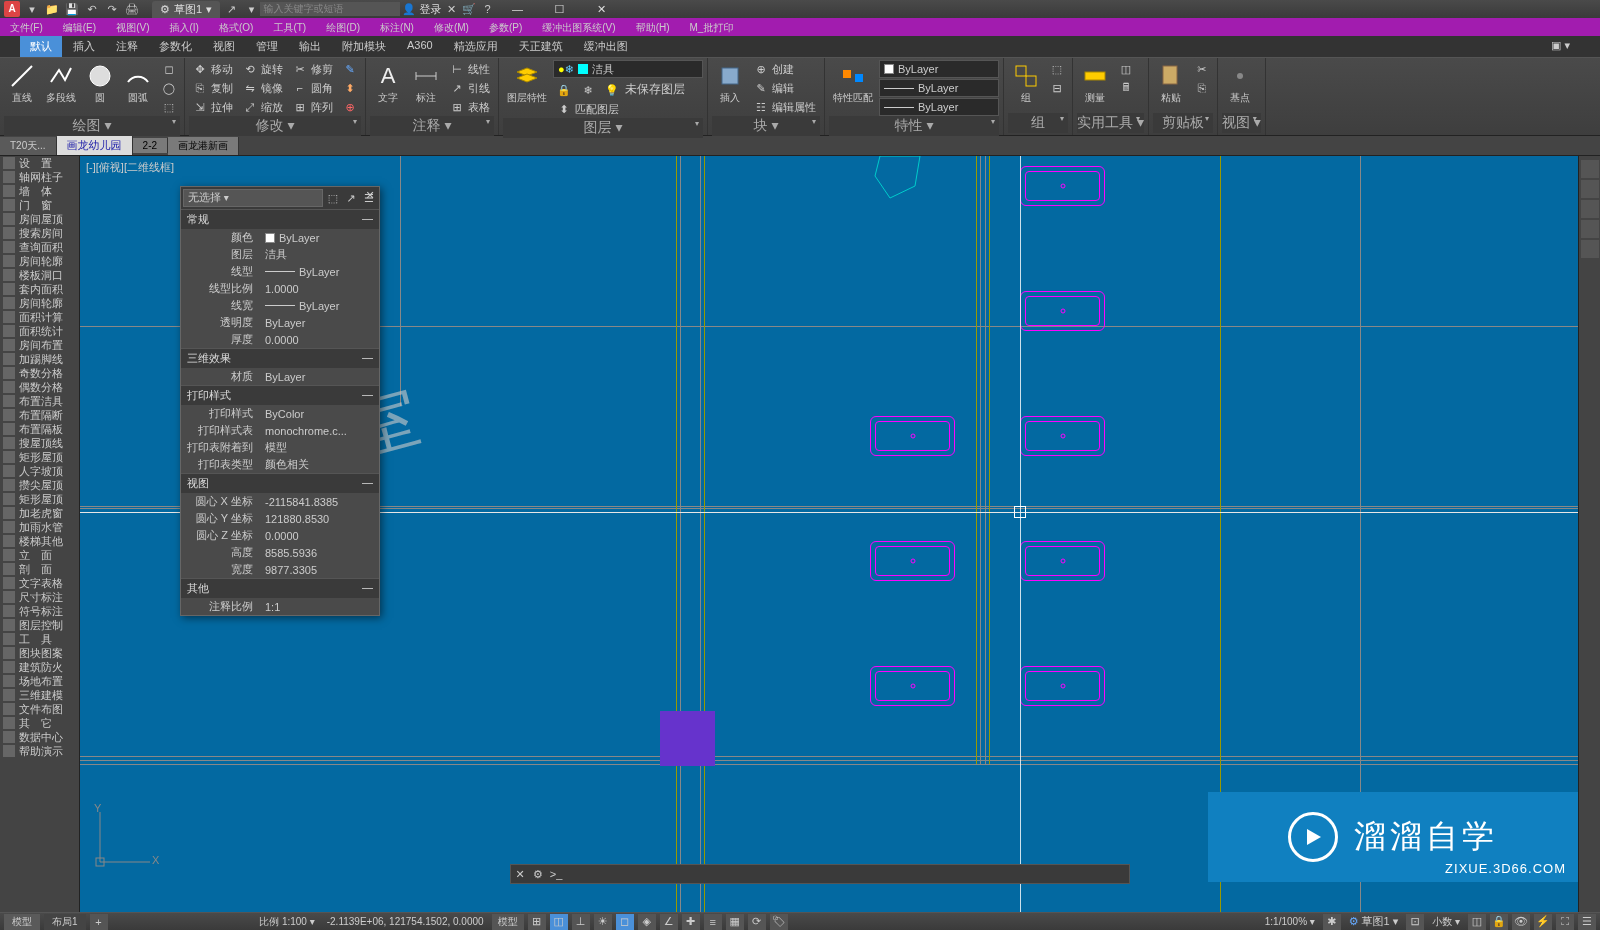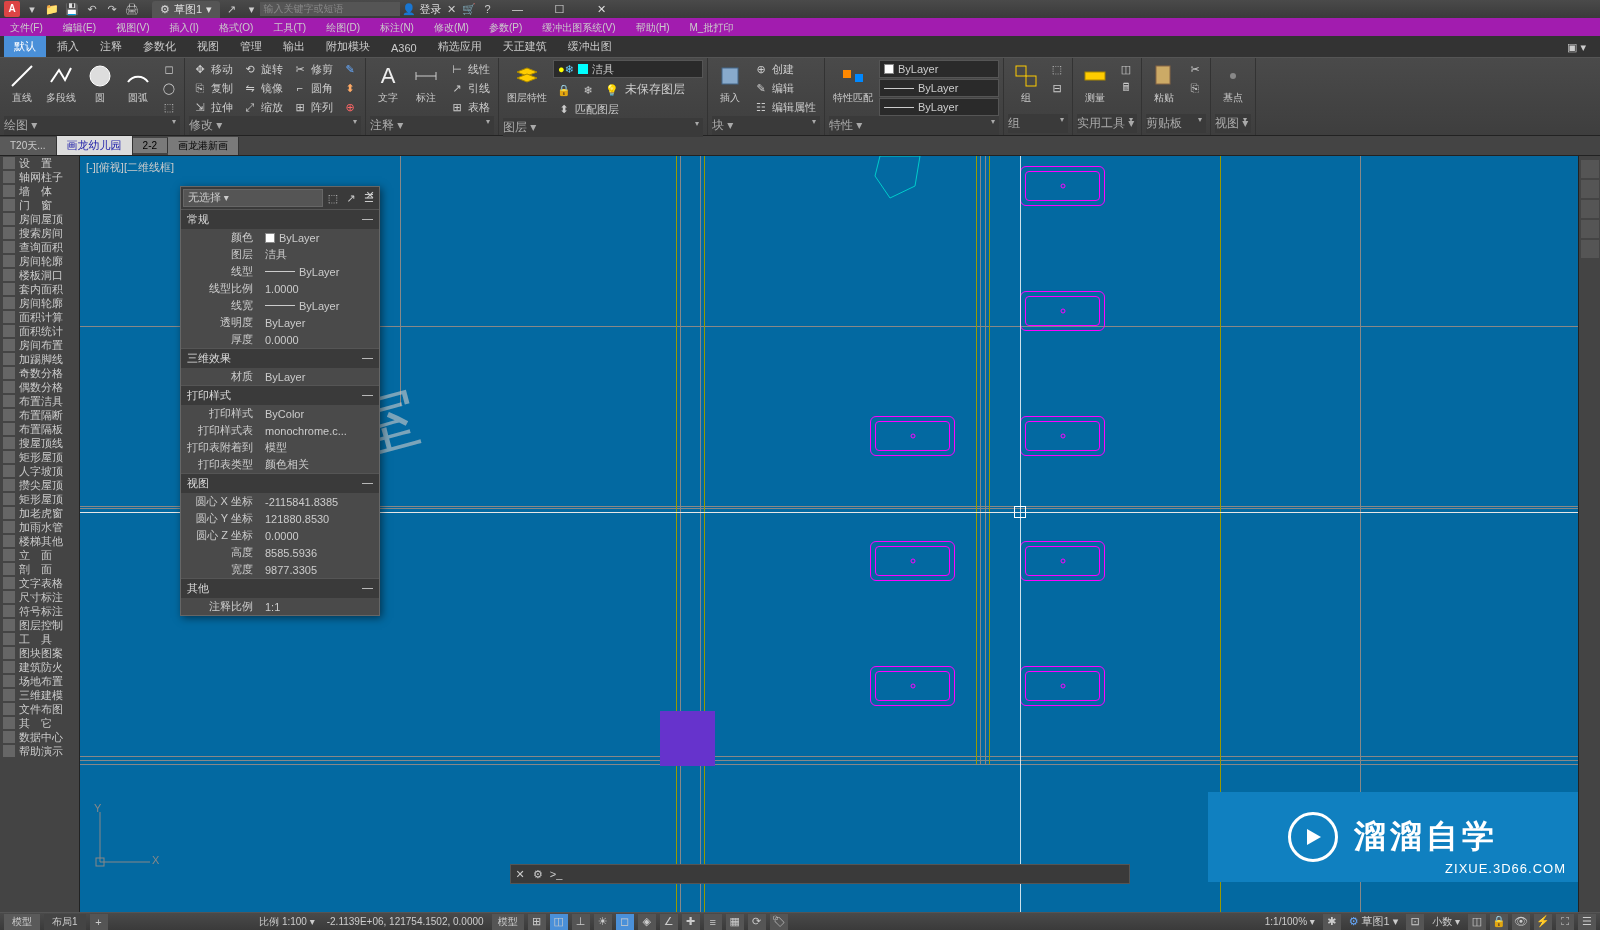--- a/index.html
+++ b/index.html
@@ -8,27 +8,27 @@
 .titlebar-left{display:flex;align-items:center;gap:4px}
 .app-icon{width:16px;height:16px;background:#d44;border-radius:2px;color:#fff;font-weight:bold;text-align:center;line-height:16px;font-size:10px}
 .qat-btn{width:16px;height:16px;display:flex;align-items:center;justify-content:center;color:#ccc;cursor:pointer}
 .doc-tab{background:#555;padding:1px 8px;border-radius:3px 3px 0 0;margin-left:8px;display:flex;align-items:center;gap:4px}
 .titlebar-center{flex:1;text-align:center;color:#ddd}
 .titlebar-right{display:flex;align-items:center;gap:2px}
 .search-box{background:#555;width:140px;height:14px;padding:0 4px;color:#888;font-size:10px}
 .win-btn{width:40px;height:18px;display:flex;align-items:center;justify-content:center;cursor:pointer}
 .menubar{height:18px;background:#a21caf;display:flex;align-items:flex-end;padding:0 4px;gap:8px}
 .menu-item{padding:1px 6px;color:#ccc;cursor:pointer;font-size:10px}
-.ribbon-tabs{height:22px;background:#333;display:flex;align-items:flex-end;padding:0 4px;gap:1px;border-bottom:1px solid #555}
+.ribbon-tabs{height:22px;background:#333;display:flex;align-items:flex-start;padding:0 20px;gap:1px;border-bottom:1px solid #555}
 .ribbon-tab{padding:3px 10px;color:#ccc;cursor:pointer;font-size:11px}
 .ribbon-tab.active{background:#4a90d9;color:#fff}
 .ribbon{height:78px;background:linear-gradient(#4a4a4a,#3e3e3e);display:flex;border-bottom:1px solid #222}
 .ribbon-panel{border-right:1px solid #333;padding:2px 4px;display:flex;flex-direction:column;position:relative}
 .panel-content{flex:1;display:flex;align-items:flex-start;gap:2px}
-.panel-label{color:#aaa;font-size:12px;padding:1px 0;background:#3a3a3a;position:relative}
+.panel-label{text-align:center;color:#aaa;font-size:14px;padding:1px 0;background:#3a3a3a;position:relative}
 .panel-label::after{content:"▾";position:absolute;right:4px;font-size:8px}
 .big-btn{display:flex;flex-direction:column;align-items:center;gap:2px;padding:2px 4px;cursor:pointer;min-width:36px}
 .big-btn-icon{width:28px;height:28px;display:flex;align-items:center;justify-content:center}
 .big-btn-label{font-size:10px;color:#ccc;text-align:center;line-height:11px}
 .btn-col{display:flex;flex-direction:column;gap:1px}
 .small-btn{display:flex;align-items:center;gap:4px;padding:1px 4px;cursor:pointer;height:18px}
 .small-icon{width:14px;height:14px;display:flex;align-items:center;justify-content:center}
 .dropdown-wide{background:#2a2a2a;border:1px solid #555;height:18px;width:120px;display:flex;align-items:center;padding:0 4px;color:#ccc}
 .file-tabs{height:20px;background:#444;display:flex;align-items:center;border-bottom:1px solid #222}
 .file-tab{padding:2px 10px;background:#7a7a7a;color:#000;border-right:1px solid #333;cursor:pointer;font-size:10px}
@@ -62,21 +62,21 @@
 .status-btn.active{background:#4a90d9}
 .drawing-line{position:absolute;background:#888}
 .drawing-line-y{position:absolute;background:#999900}
 .bed{position:absolute;border:1px solid #f0f;border-radius:6px}
 .bed::after{content:"";position:absolute;top:50%;left:50%;width:3px;height:3px;border:1px solid #f0f;border-radius:50%;transform:translate(-50%,-50%)}
 .bed-inner{position:absolute;inset:4px;border:1px solid #f0f;border-radius:4px}
 .purple-block{position:absolute;background:#6633cc}
 .cursor-box{position:absolute;width:12px;height:12px;border:1px solid #fff}
 .watermark{position:absolute;bottom:30px;right:0;width:370px;height:90px;background:#1080c0;display:flex;align-items:center;justify-content:center;gap:16px;z-index:20}
 .wm-icon{width:50px;height:50px;border:3px solid #fff;border-radius:50%;display:flex;align-items:center;justify-content:center}
-.wm-text{color:#fff;font-size:32px;font-weight:bold;letter-spacing:4px}
+.wm-text{color:#fff;font-size:32px;font-weight:normal;letter-spacing:4px}
 .wm-url{position:absolute;bottom:6px;right:12px;color:#fff;font-size:13px;letter-spacing:1px}
 svg{display:block}
 .hanzi{position:absolute;color:#ccc;font-size:70px;transform:rotate(-15deg);opacity:0.6;font-family:"KaiTi",serif}
 </style>
 </head>
 <body>
 
 <div class="titlebar">
   <div class="titlebar-left">
     <div class="app-icon">A</div>

